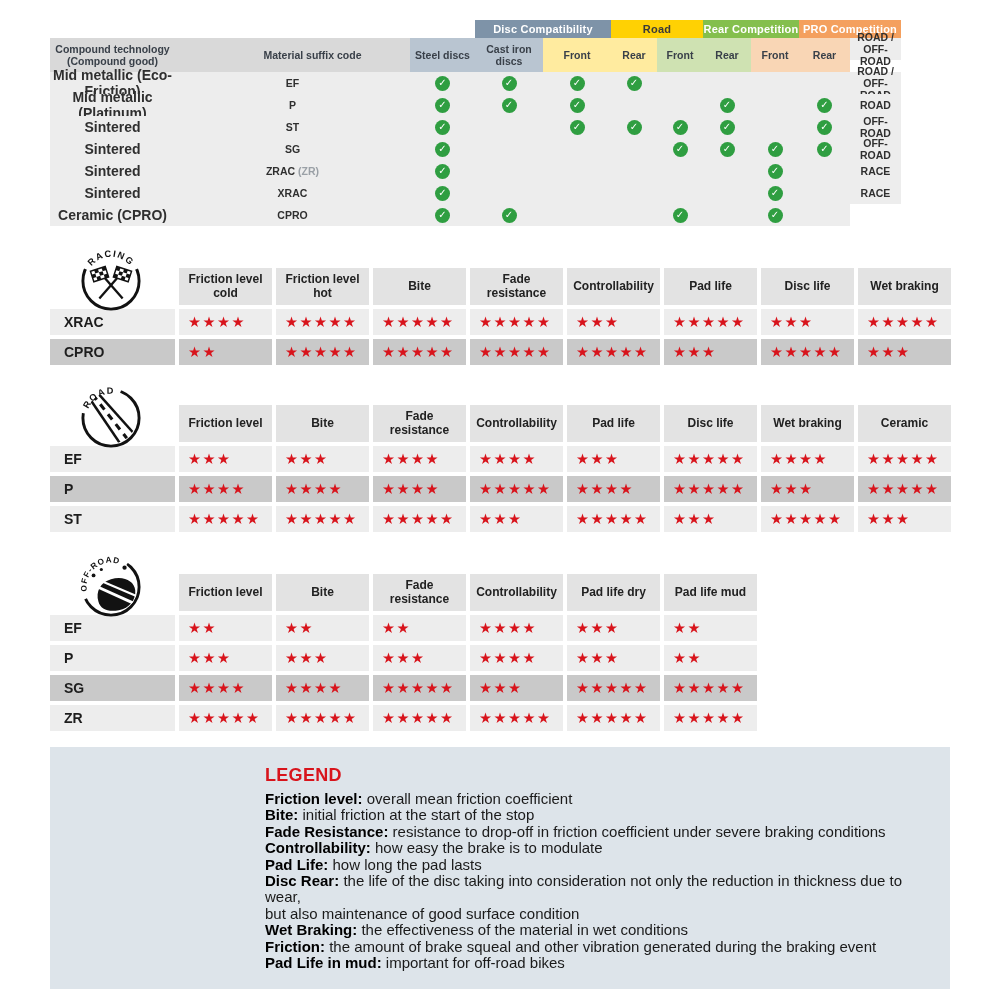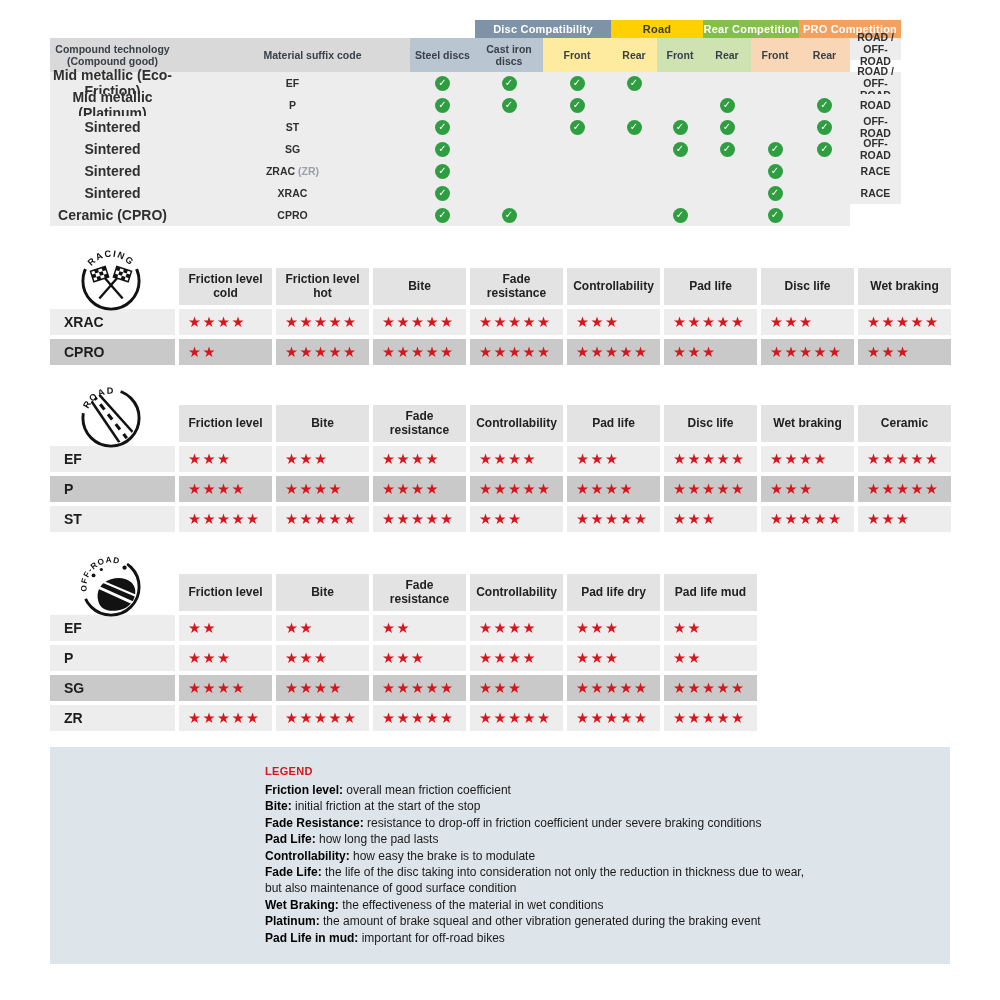--- a/index.html
+++ b/index.html
@@ -31,22 +31,22 @@
   .dcell{height:26px}
   .dcell.light{background:#ededed}
   .dcell.dark{background:#c9c9c9}
   .rowlabel{font-weight:bold;font-size:14px;padding-left:14px;justify-content:flex-start;color:#1d1d1d}
   .stars{color:#d8141c;font-size:14.5px;letter-spacing:1.5px;justify-content:flex-start;padding-left:9px;overflow:hidden;white-space:nowrap}
   .section-icon{position:absolute;left:30px;top:-18px;width:62px;height:62px}
   .section-icon text{font-family:"Liberation Sans","DejaVu Sans",sans-serif;fill:#121212}
 
   
   .legend-box{margin-top:16px;width:900px;min-height:212px;background:#dde4ea;padding:18px 40px 18px 215px}
-  .legend-title{color:#d8141c;font-weight:bold;font-size:11px;letter-spacing:.3px;margin-bottom:5px}
-  .legend-line{font-size:12px;line-height:16.4px;color:#1a1a1a}
+  .legend-title{color:#d8141c;font-weight:bold;font-size:18px;letter-spacing:.3px;margin-bottom:5px}
+  .legend-line{font-size:15px;line-height:16.4px;color:#1a1a1a}
   .legend-line b{color:#000}
 </style>
 </head>
 <body>
 
 <div class="page">
   <div class="content">
 
     <section class="compat">
       <div class="compat-grid">
@@ -402,24 +402,24 @@
           <div class="cell dcell stars light">★★★★★</div>
         </div>
     </section>
 
     <section class="legend-box">
       <div class="legend-title">LEGEND</div>
       <div class="legend-entries">
           <div class="legend-line"><b>Friction level: </b>overall mean friction coefficient</div>
           <div class="legend-line"><b>Bite: </b>initial friction at the start of the stop</div>
           <div class="legend-line"><b>Fade Resistance: </b>resistance to drop-off in friction coefficient under severe braking conditions</div>
+          <div class="legend-line"><b>Controllability: </b>how easy the brake is to modulate</div>
           <div class="legend-line"><b>Pad Life: </b>how long the pad lasts</div>
-          <div class="legend-line"><b>Controllability: </b>how easy the brake is to modulate</div>
-          <div class="legend-line"><b>Fade Life: </b>the life of the disc taking into consideration not only the reduction in thickness due to wear,</div>
+          <div class="legend-line"><b>Disc Rear: </b>the life of the disc taking into consideration not only the reduction in thickness due to wear,</div>
           <div class="legend-line">but also maintenance of good surface condition</div>
           <div class="legend-line"><b>Wet Braking: </b>the effectiveness of the material in wet conditions</div>
-          <div class="legend-line"><b>Platinum: </b>the amount of brake squeal and other vibration generated during the braking event</div>
+          <div class="legend-line"><b>Friction: </b>the amount of brake squeal and other vibration generated during the braking event</div>
           <div class="legend-line"><b>Pad Life in mud: </b>important for off-road bikes</div>
         </div>
     </section>
 
   </div>
 </div>
 
 </body></html>

